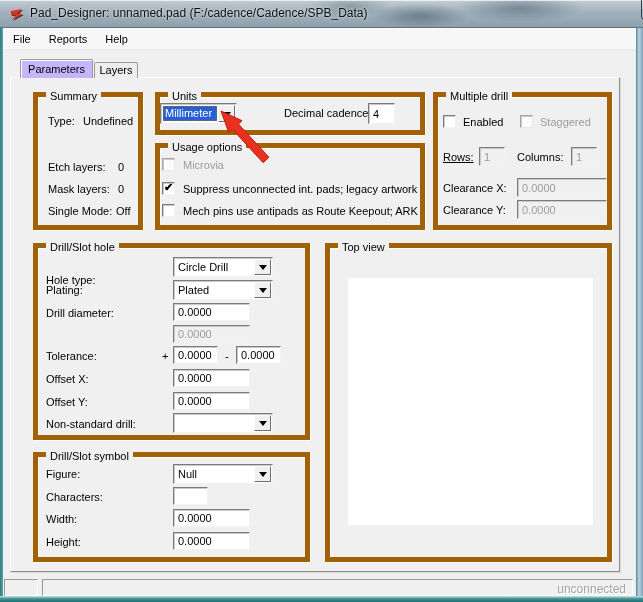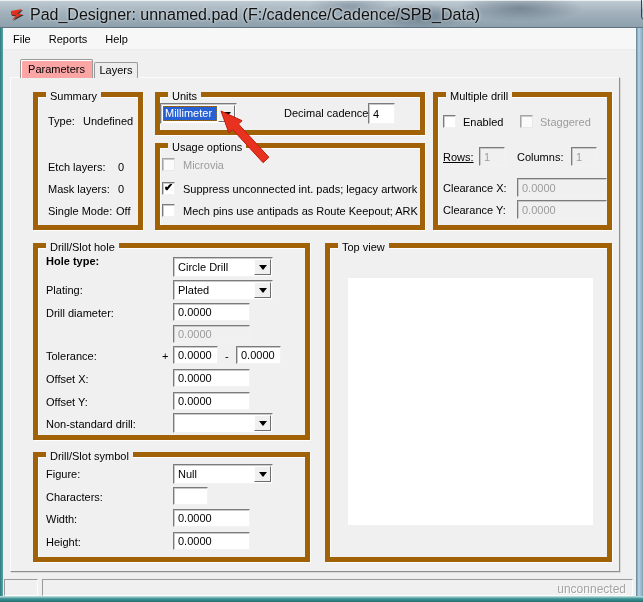--- a/index.html
+++ b/index.html
@@ -9,41 +9,41 @@
 
   
   .titlebar{position:absolute;left:0;top:0;width:643px;height:28px;
     background:
       radial-gradient(70px 18px at 420px 16px, rgba(62,82,98,.50), transparent 70%),
       radial-gradient(90px 20px at 520px 8px, rgba(55,75,92,.45), transparent 70%),
       radial-gradient(60px 16px at 350px 6px, rgba(70,92,108,.35), transparent 70%),
       linear-gradient(180deg,#c2cdd5 0%,#a3b2bd 45%,#8da0ac 100%);
     border-bottom:1px solid #5f7383;}
   .titlebar::before{content:"";position:absolute;left:0;top:0;width:100%;height:1px;background:rgba(255,255,255,.7);}
-  .title-text{position:absolute;left:30px;top:6px;font-size:16px;color:#111;text-shadow:0 0 3px rgba(255,255,255,.8);white-space:nowrap;}
+  .title-text{position:absolute;left:30px;top:6px;font-size:12px;color:#111;text-shadow:0 0 3px rgba(255,255,255,.8);white-space:nowrap;}
   .app-icon{position:absolute;left:8px;top:6px;width:16px;height:16px;}
   .frame-left{position:absolute;left:0;top:28px;width:3px;height:574px;background:linear-gradient(90deg,#2e7b7d,#56a6a8);}
   .frame-right{position:absolute;left:636px;top:28px;width:7px;height:574px;background:linear-gradient(90deg,#5c8296,#b8d3e4 40%,#7fa3ba);}
   .frame-bottom{position:absolute;left:0;top:596px;width:643px;height:6px;background:linear-gradient(180deg,#cfe6e6,#3f9496 45%,#236e70);}
 
   .winbtns{position:absolute;top:0;right:2px;height:22px;}
   .winbtn{position:absolute;top:0;height:20px;border:1px solid #30414f;border-top:none;
     background:linear-gradient(180deg,#e6ecf0,#b9c6cf 45%,#9aacb9 50%,#b4c1ca);
     border-radius:0 0 4px 4px;box-shadow:inset 0 1px 0 rgba(255,255,255,.8);cursor:default;}
   .btn-min{left:0;width:32px;}
 
   
   .menubar{position:absolute;left:3px;top:28px;width:633px;height:22px;background:#f7f7f7;border-bottom:1px solid #ececec;display:flex;align-items:center;}
   .menu-item{padding:3px 8px;margin-left:2px;cursor:default;}
   .menu-item:first-child{margin-left:2px;}
 
   
   .tabpanel{position:absolute;left:10px;top:77px;width:610px;height:495px;background:#f0f0f0;
     border:1px solid;border-color:#fbfbfb #8f8f8f #8f8f8f #fbfbfb;box-shadow:1px 1px 0 #d9d9d9;}
-  .tab{position:absolute;background:#fca5a5;border:1px solid #9a9a9a;border-bottom:none;
+  .tab{position:absolute;background:#c4b5fd;border:1px solid #9a9a9a;border-bottom:none;
     border-radius:2px 2px 0 0;text-align:center;z-index:3;cursor:default;}
   .tab.active{left:20px;top:59px;width:73px;height:19px;line-height:18px;box-shadow:inset 1px 1px 0 #fff;}
   .tab.inactive{left:94px;top:62px;width:44px;height:16px;line-height:15px;background:#ededed;}
 
   
   .group{position:absolute;border:5px solid #a16207;box-shadow:inset 1px 1px 0 #fdfdfd, 1px 1px 0 #fdfdfd;}
   .group-title{position:absolute;top:-7px;left:8px;background:#f0f0f0;padding:0 4px;line-height:12px;white-space:nowrap;}
 
   .lbl{position:absolute;white-space:nowrap;line-height:13px;}
   .lbl.dis{color:#9c9c9c;}
@@ -155,21 +155,21 @@
   <span class="lbl" style="left:517px;top:151px;">Columns:</span>
   <input class="field" style="left: 571px; top: 147px; width: 26px; height: 19px;" disabled="" value="1">
   <span class="lbl" style="left:443px;top:182px;">Clearance X:</span>
   <input class="field" style="left: 517px; top: 178px; width: 90px; height: 19px;" disabled="" value="0.0000">
   <span class="lbl" style="left:443px;top:204px;">Clearance Y:</span>
   <input class="field" style="left: 517px; top: 200px; width: 90px; height: 19px;" disabled="" value="0.0000">
 
   <div class="group" style="left:33px;top:243px;width:277px;height:197px;">
     <span class="group-title">Drill/Slot hole</span>
   </div>
-  <span class="lbl" style="left:46px;top:255px;font-weight:bold;">Hole type:</span>
+  <span class="lbl" style="left:46px;top:274px;">Hole type:</span>
   <div class="combo" style="left:173px;top:257px;width:100px;height:20px;">
     <span class="combo-text">Circle Drill</span>
     <span class="combo-btn"></span>
   </div>
   <span class="lbl" style="left:46px;top:284px;">Plating:</span>
   <div class="combo" style="left:173px;top:280px;width:100px;height:20px;">
     <span class="combo-text">Plated</span>
     <span class="combo-btn"></span>
   </div>
   <span class="lbl" style="left:46px;top:307px;">Drill diameter:</span>

